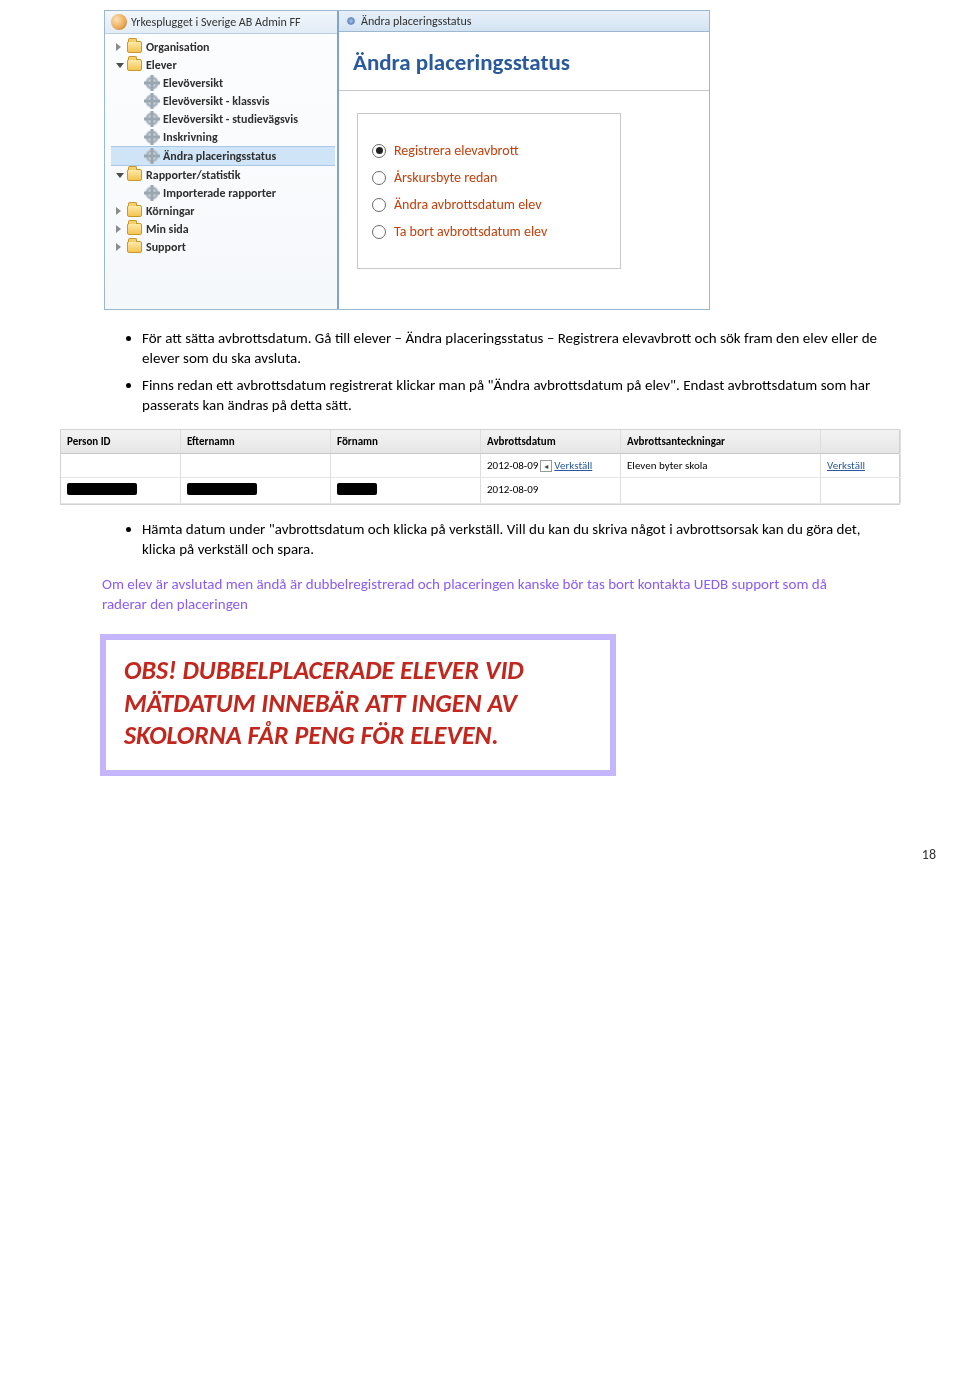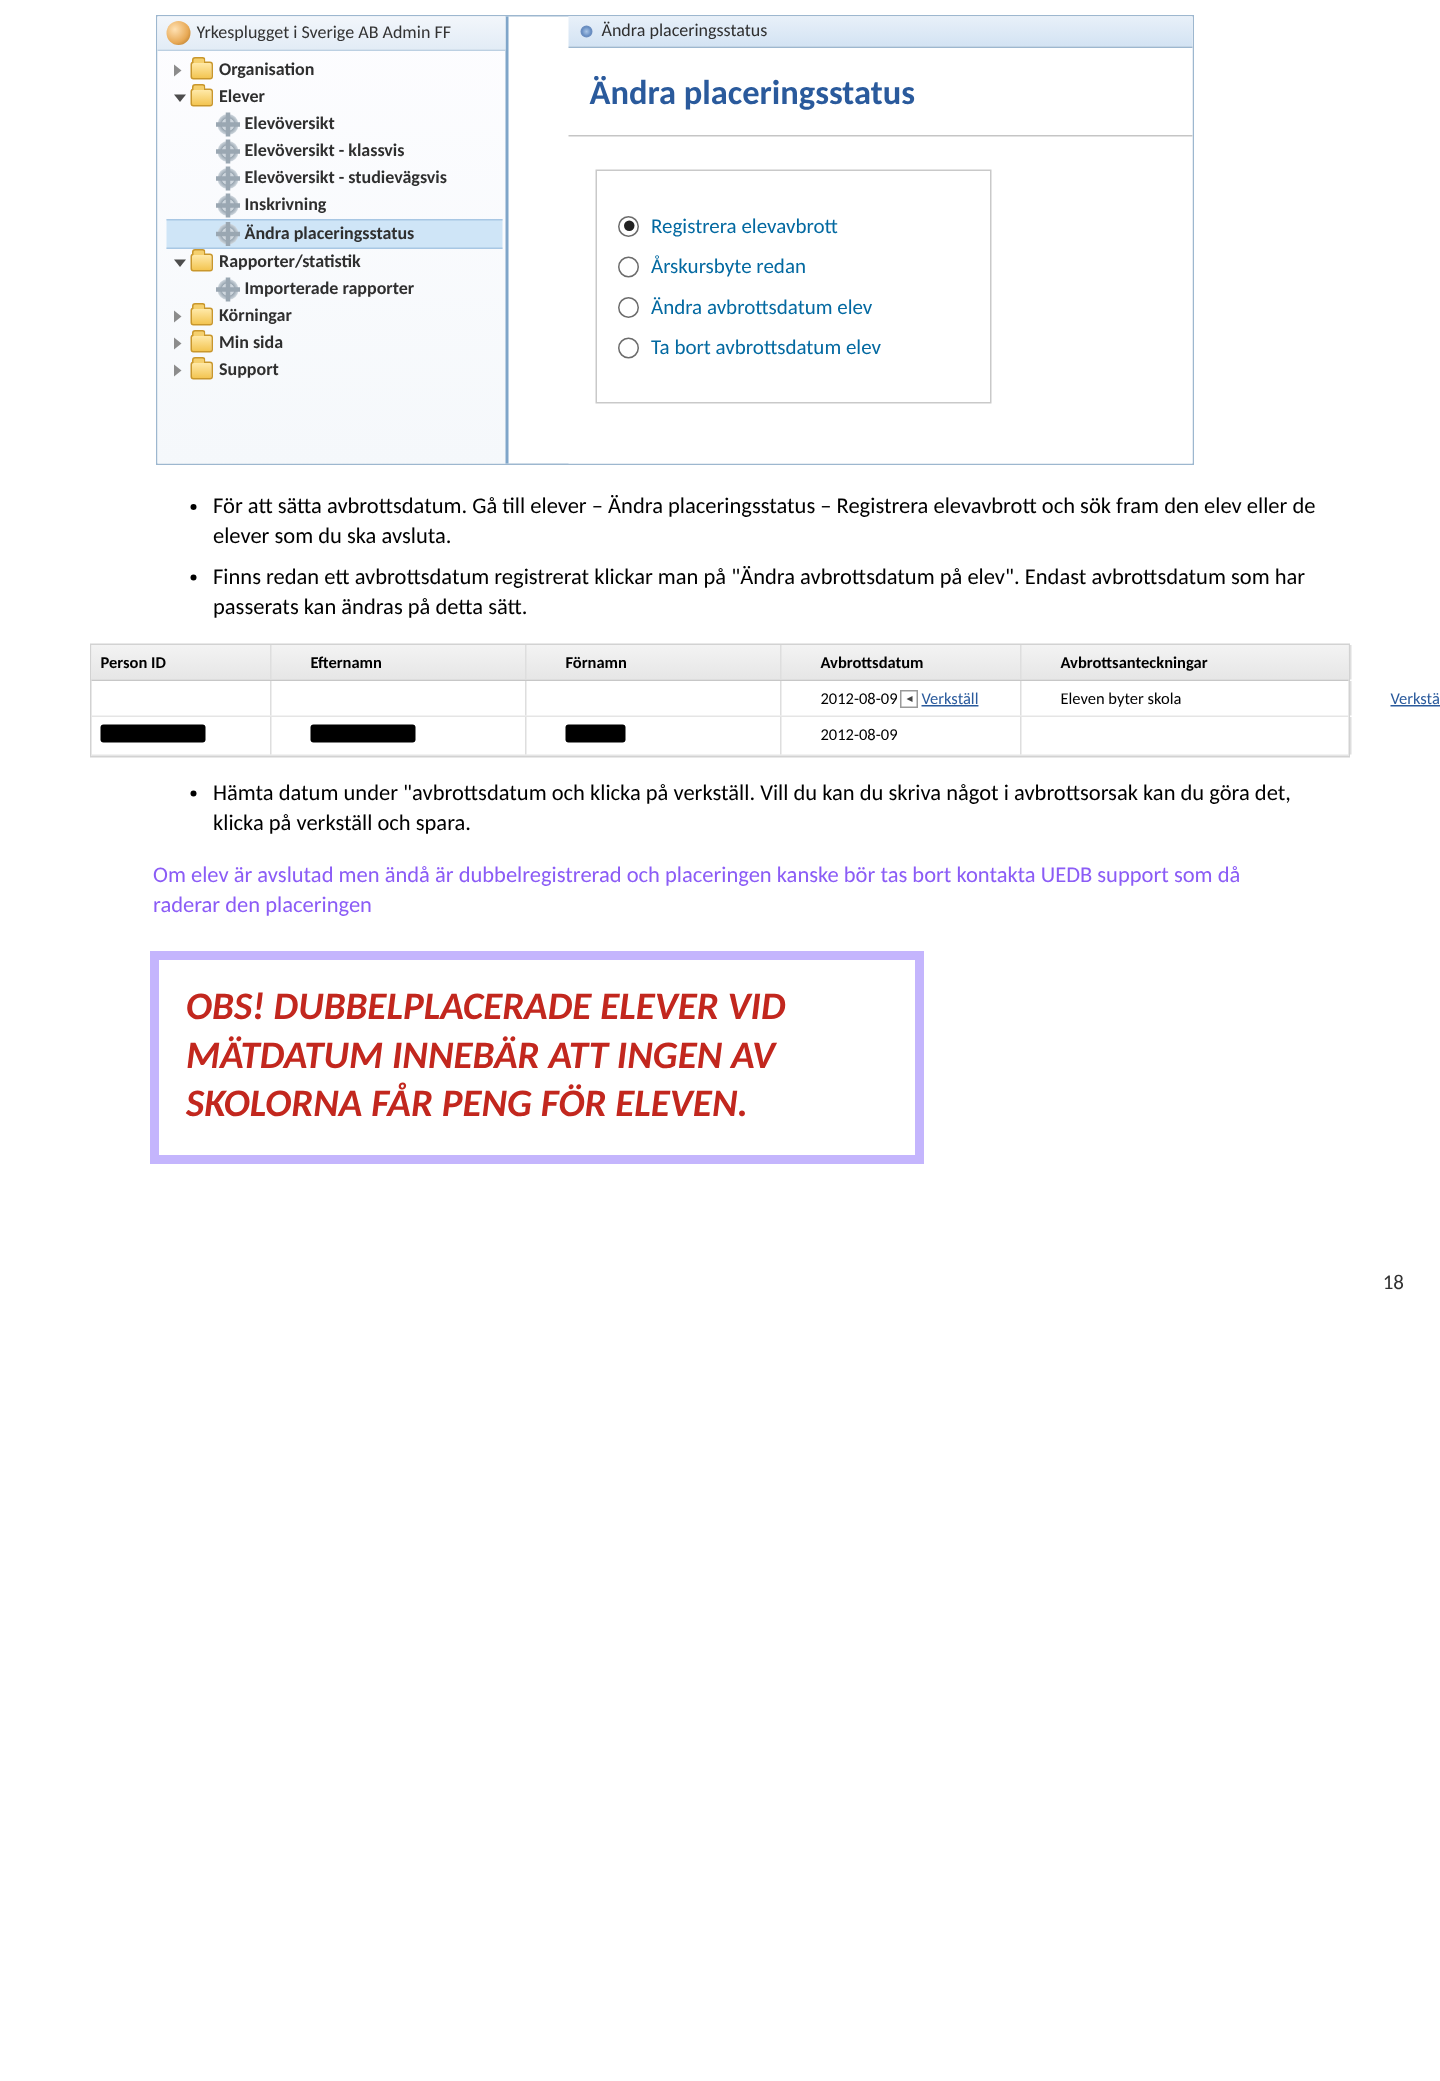--- a/index.html
+++ b/index.html
@@ -11,25 +11,24 @@
     color: #000;
     background: #fff;
     width: 960px;
   }
   .page { padding: 0 60px 40px 60px; }
 
   
   .ui-shot {
     margin: 10px 0 18px 44px;
     border: 1px solid #9db7cf;
-    width: 692px;
+    width: 606px;
     display: flex;
     font-size: 12px;
     background: #fff;
-    gap: 40px;
   }
   .ui-tree {
     width: 234px;
     border-right: 2px solid #7fa5c9;
     background: linear-gradient(#fdfdff,#f5f8fb);
   }
   .ui-tree-header {
     display: flex;
     align-items: center;
     gap: 4px;
@@ -128,21 +127,21 @@
   .options-box {
     margin: 22px 18px 40px 18px;
     border: 1px solid #c9c9c9;
     padding: 18px 14px;
     width: 264px;
   }
   .radio-row {
     display: flex; align-items: center; gap: 8px;
     margin: 10px 0;
     font-size: 14px;
-    color: #0369a1;
+    color: #c2410c;
   }
   .radio {
     width: 14px; height: 14px;
     border: 1px solid #6b6b6b;
     border-radius: 50%;
     display: inline-flex;
     align-items: center; justify-content: center;
   }
   .radio.checked::after {
     content:""; width:7px; height:7px; background:#222; border-radius:50%;
@@ -159,21 +158,20 @@
   
   .strip {
     margin: 6px 0 14px 0;
     width: 100%;
     font-size: 11px;
     border: 1px solid #d2d2d2;
   }
   .strip-head, .strip-row {
     display: grid;
     grid-template-columns: 120px 150px 150px 140px 200px 80px;
-    gap: 20px;
   }
   .strip-head {
     background: linear-gradient(#f3f3f3,#e6e6e6);
     border-bottom: 1px solid #c7c7c7;
     font-weight: bold;
   }
   .strip-head > div, .strip-row > div {
     padding: 5px 6px;
     border-right: 1px solid #dedede;
     white-space: nowrap;

